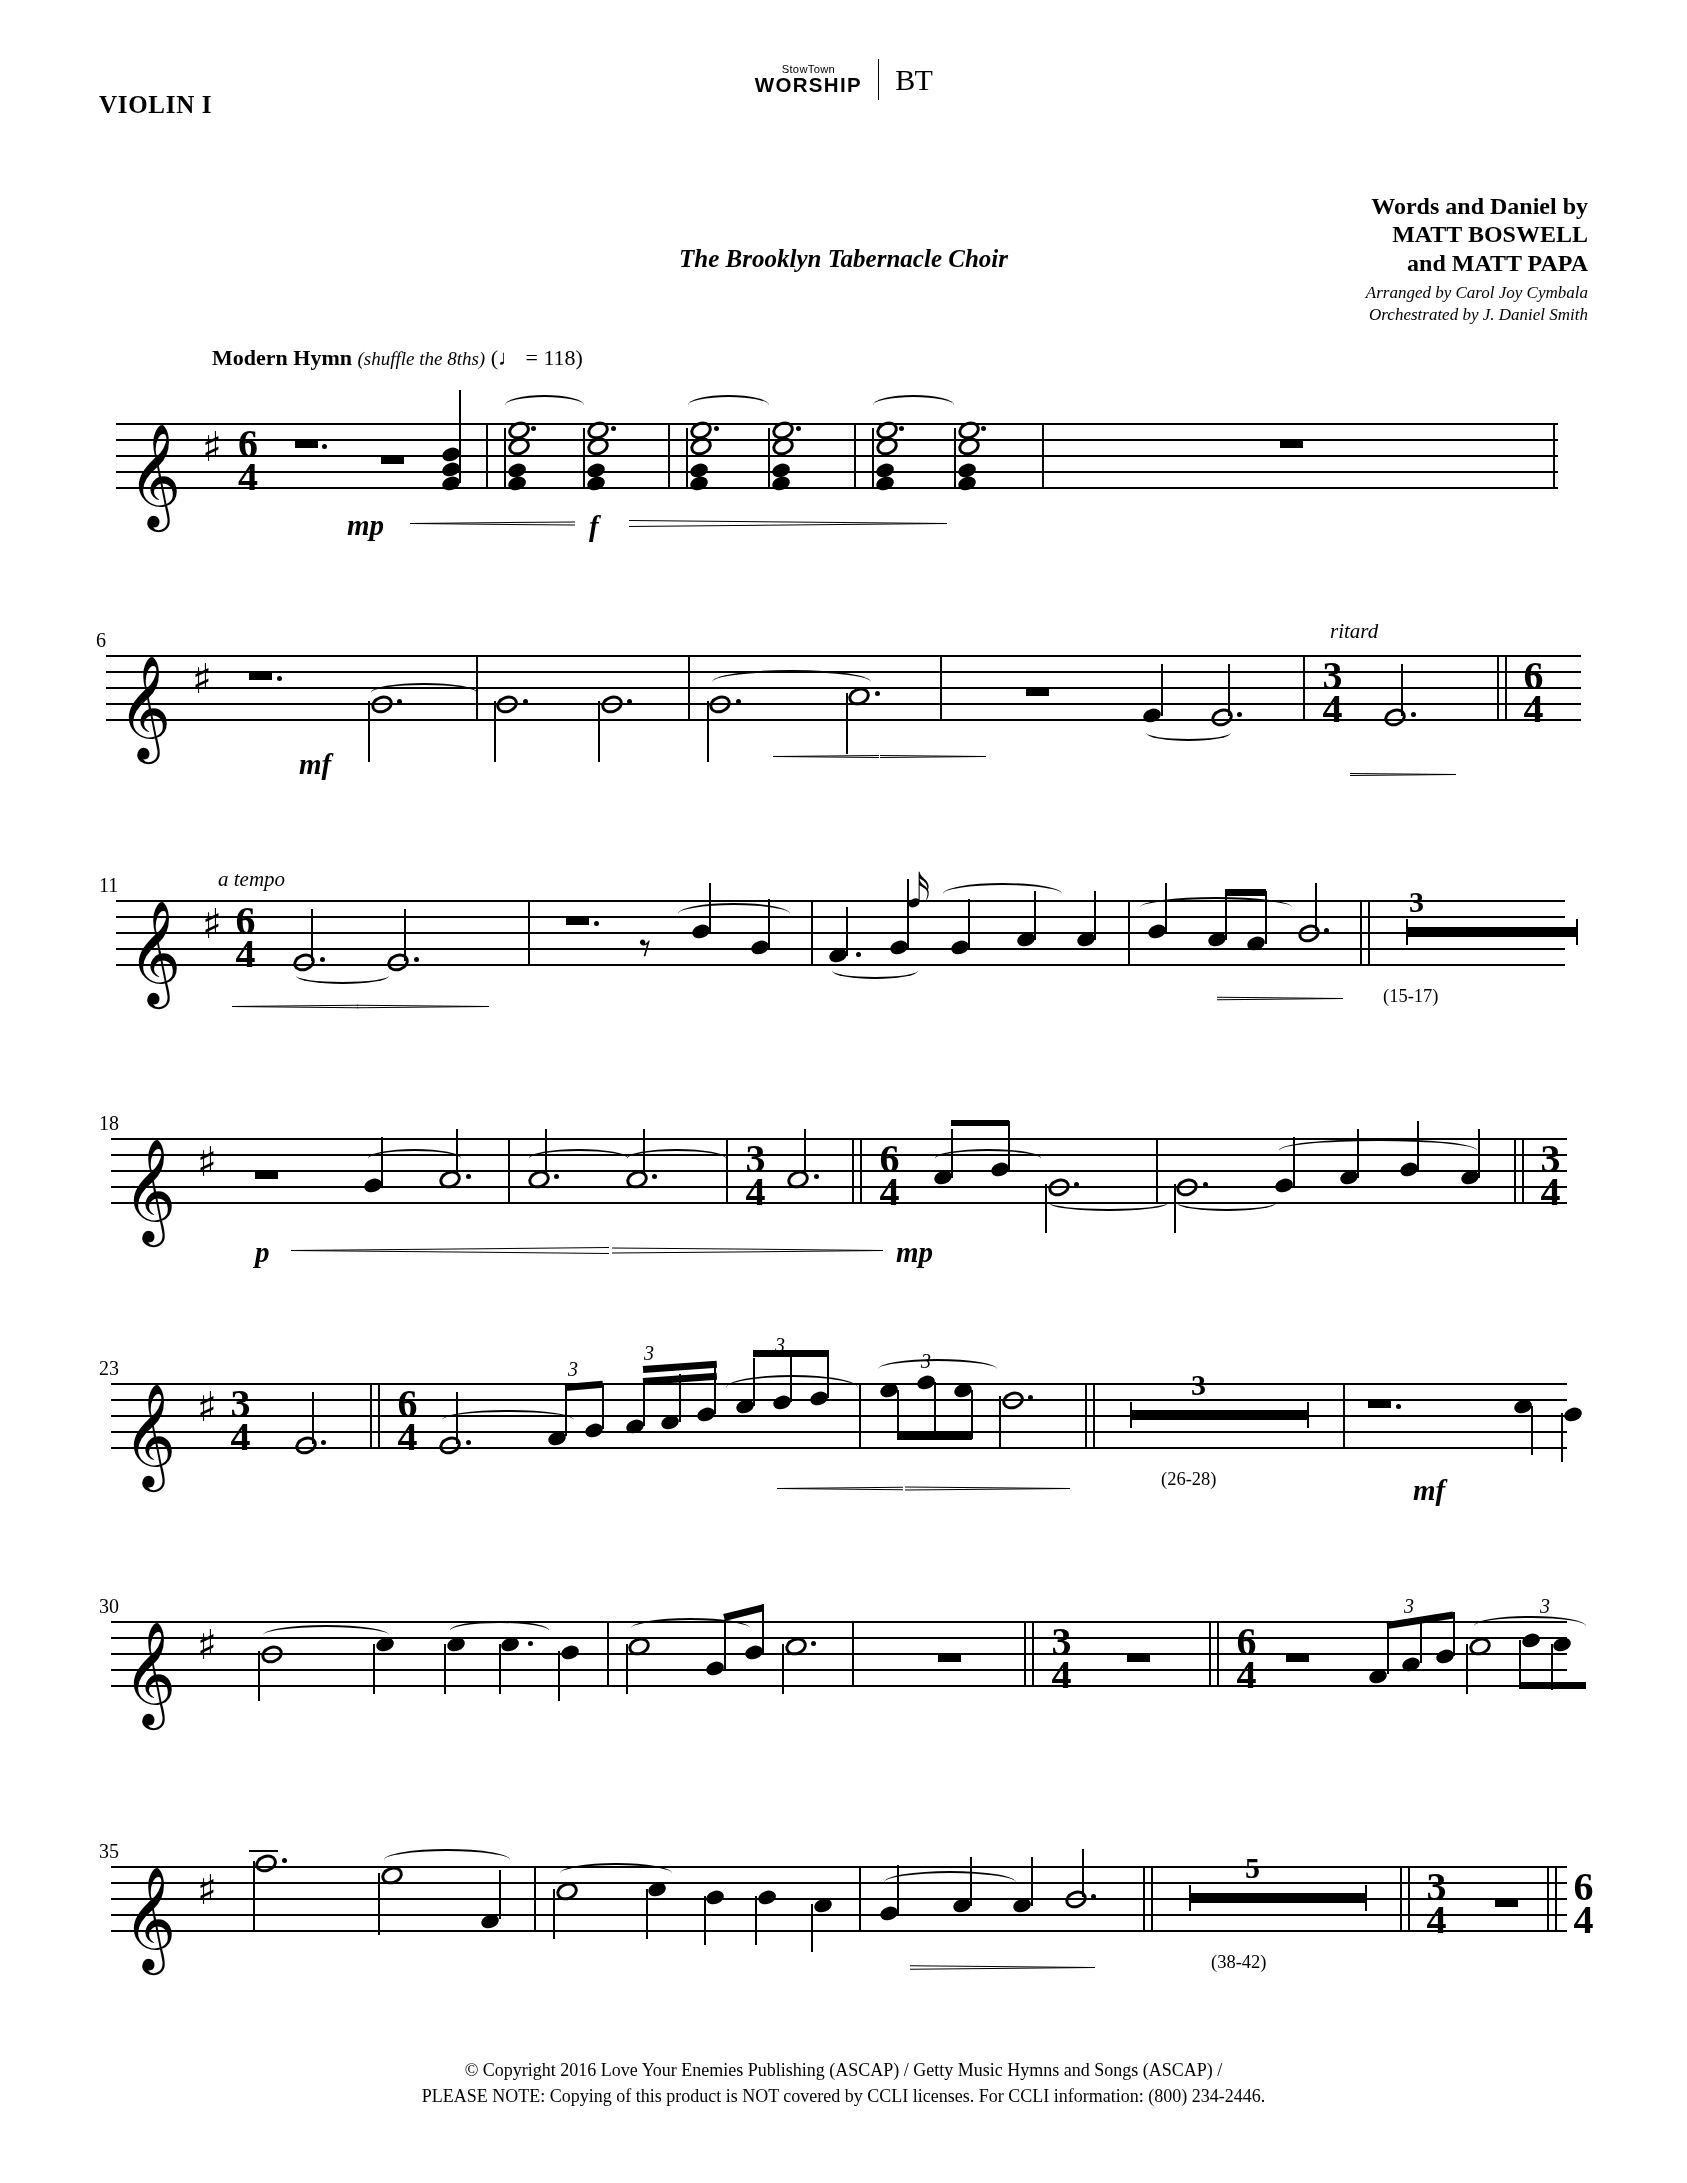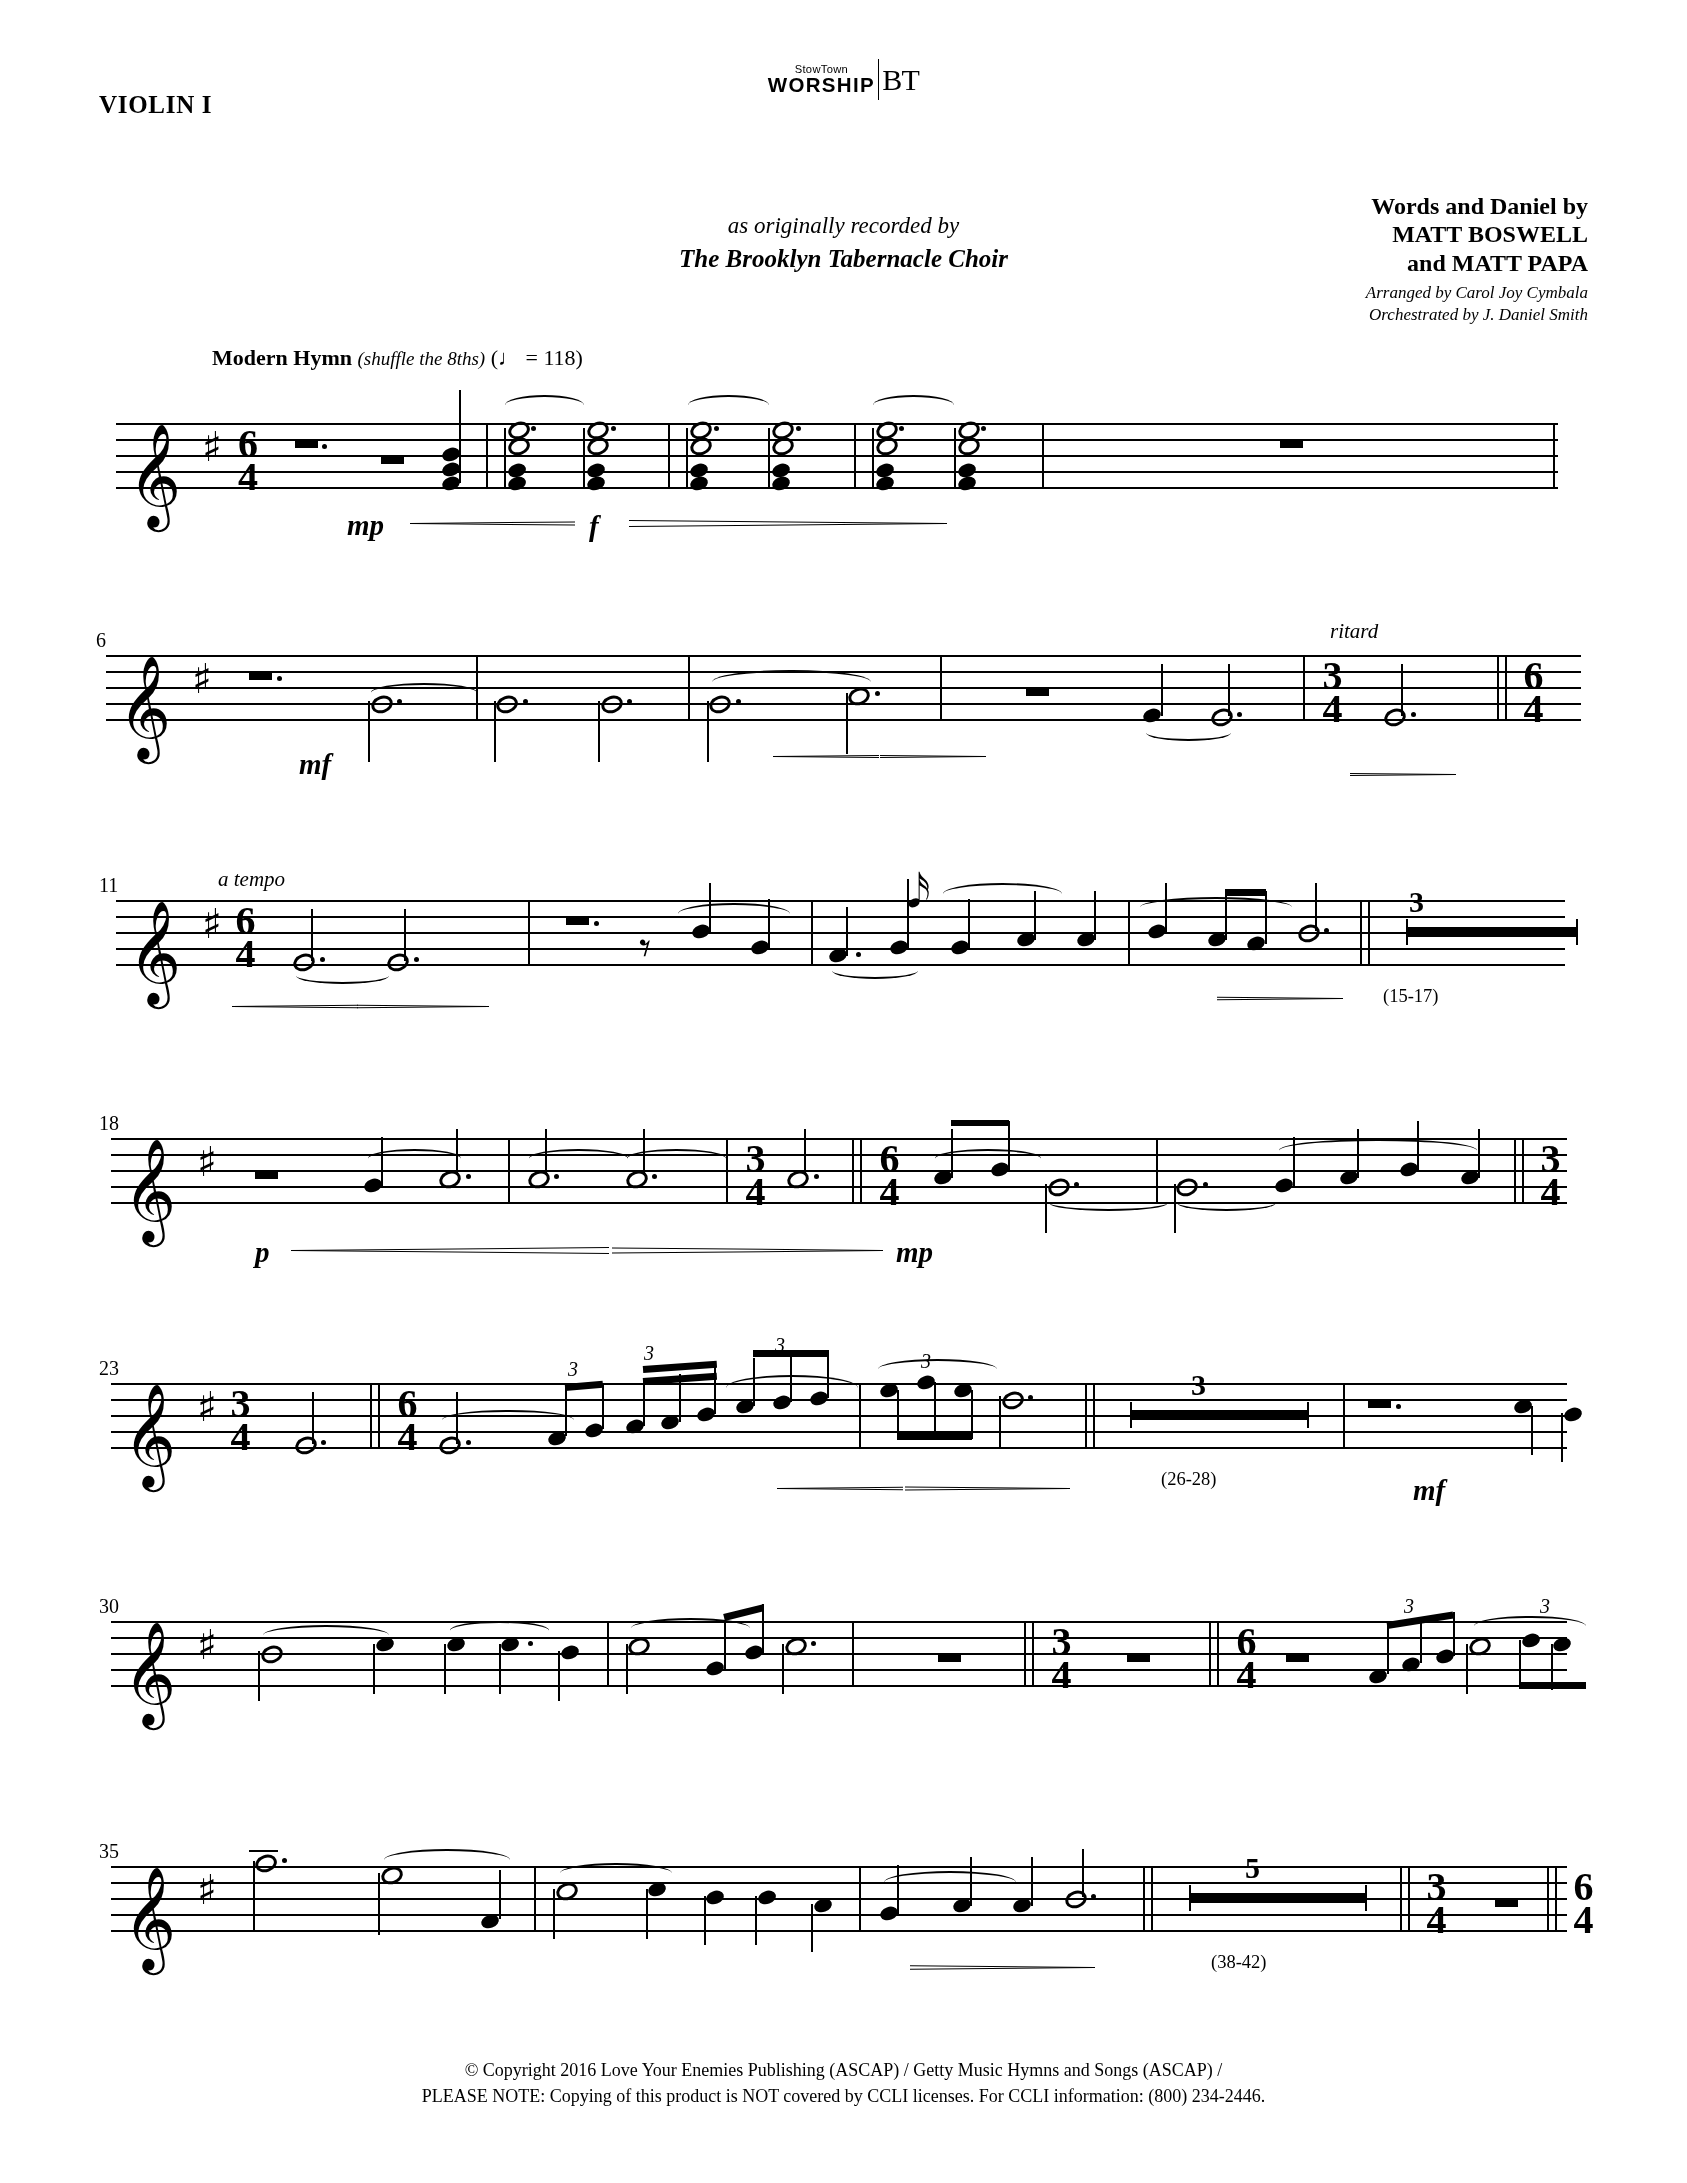--- a/index.html
+++ b/index.html
@@ -34,21 +34,21 @@
   }
   .logo {
     position: absolute;
     left: 711px;
     top: 53px;
     width: 265px;
     height: 53px;
     display: flex;
     align-items: center;
     justify-content: center;
-    gap: 3px;
+    gap: 16px;
   }
   .logo-left {
     text-align: center;
     line-height: 1;
   }
   .logo-left .small {
     font-size: 11.2px;
     font-family: "Liberation Sans", sans-serif;
     letter-spacing: 0.3px;
   }
@@ -331,21 +331,20 @@
 
   <div class="logo">
     <div class="logo-left">
       <div class="small">StowTown</div>
       <div class="big">WORSHIP</div>
     </div>
     <div class="logo-div"></div>
     <div class="logo-right">BT</div>
   </div>
 
-  <div class="subtitle1">as originally recorded by</div>
   <div class="subtitle2">The Brooklyn Tabernacle Choir</div>
 
   <div class="credits">
     <div class="c-big">Words and Daniel by</div>
     <div class="c-big">MATT BOSWELL</div>
     <div class="c-big">and MATT PAPA</div>
     <div class="c-small">Arranged by Carol Joy Cymbala</div>
     <div class="c-small" style="margin-top:0">Orchestrated by J. Daniel Smith</div>
   </div>
 

